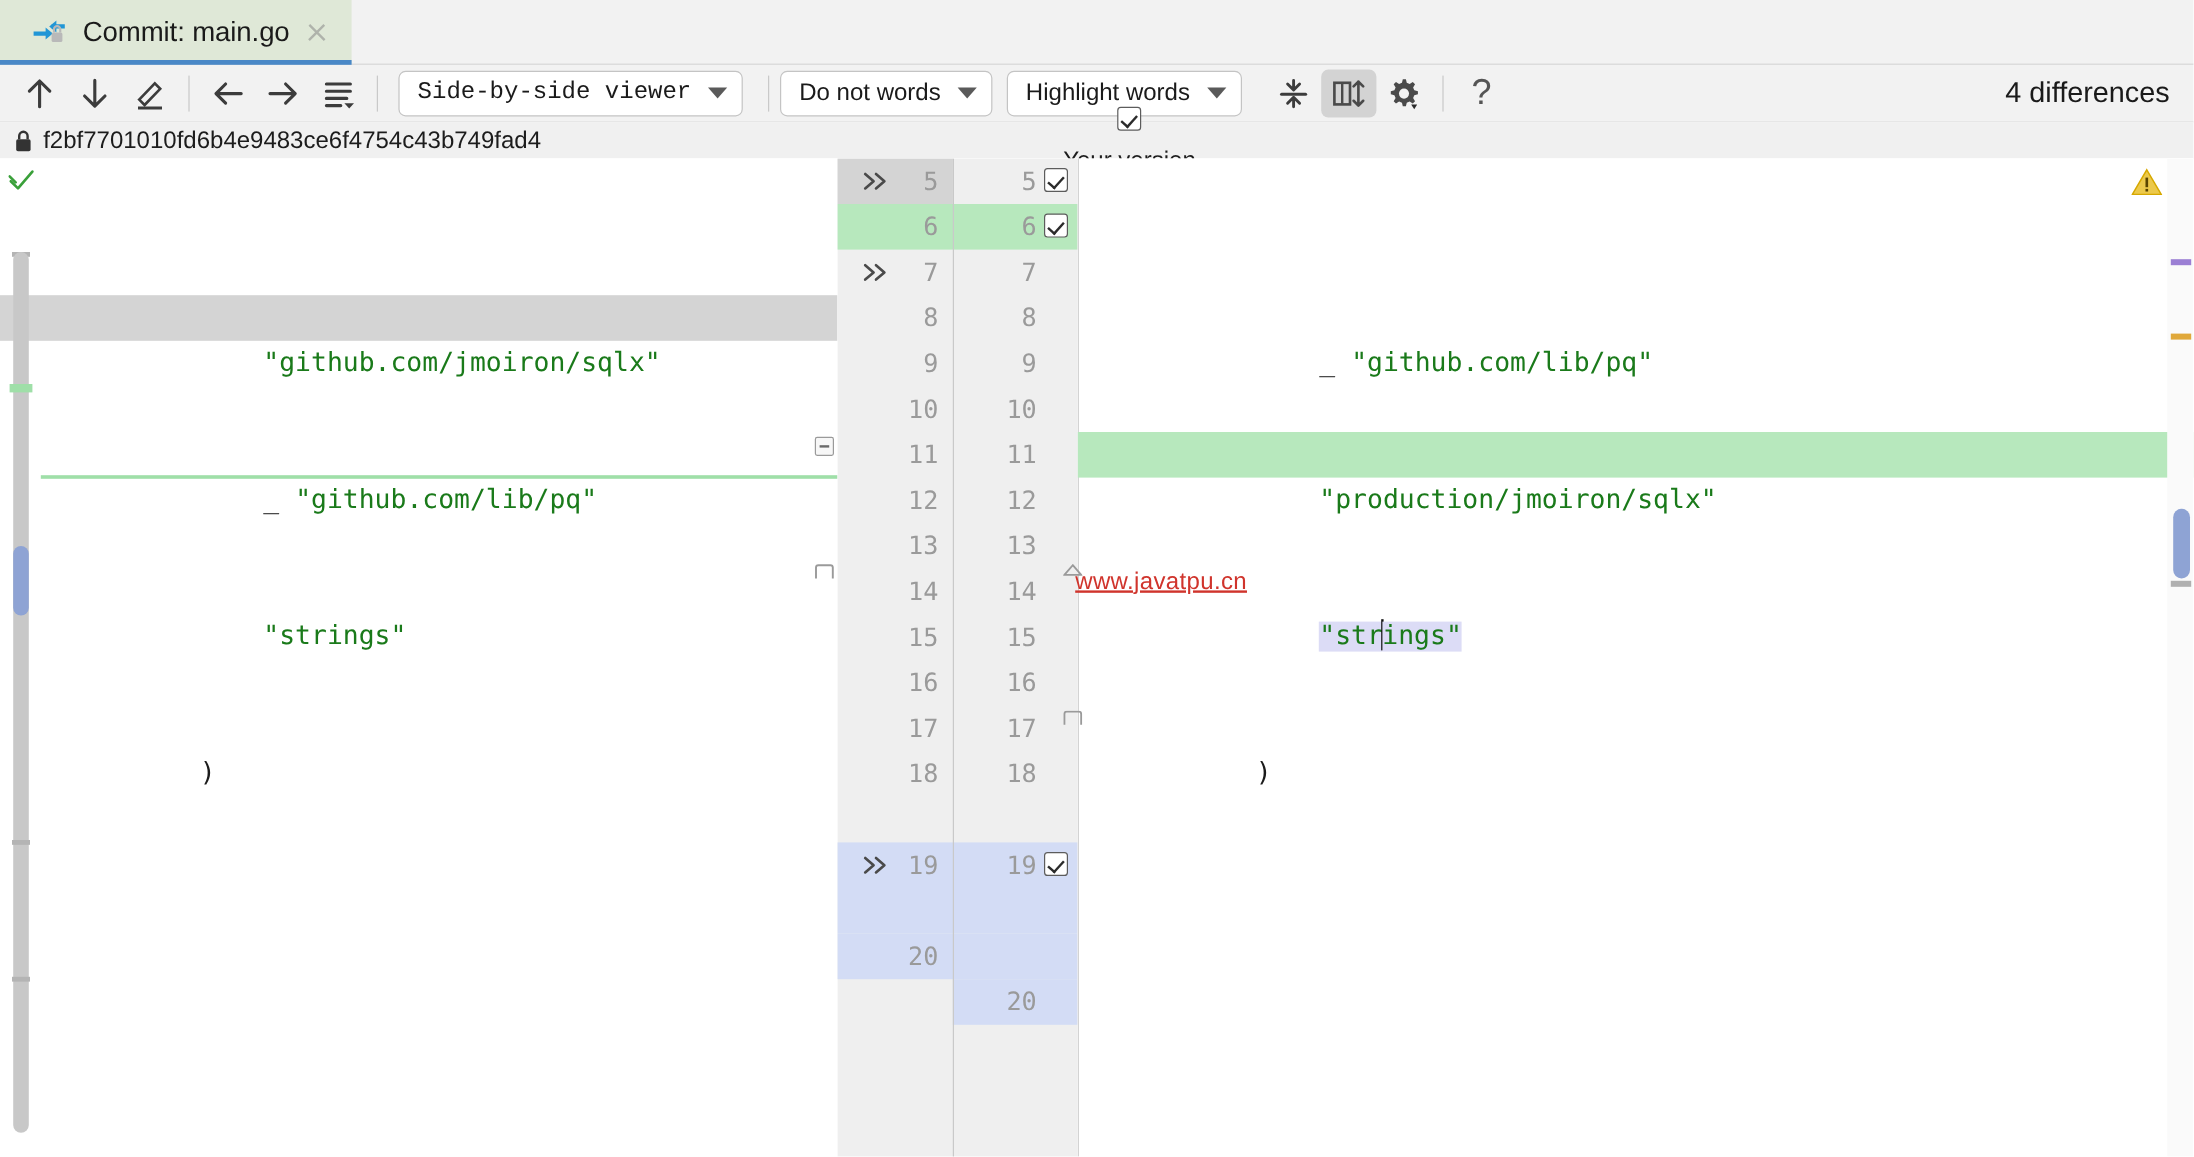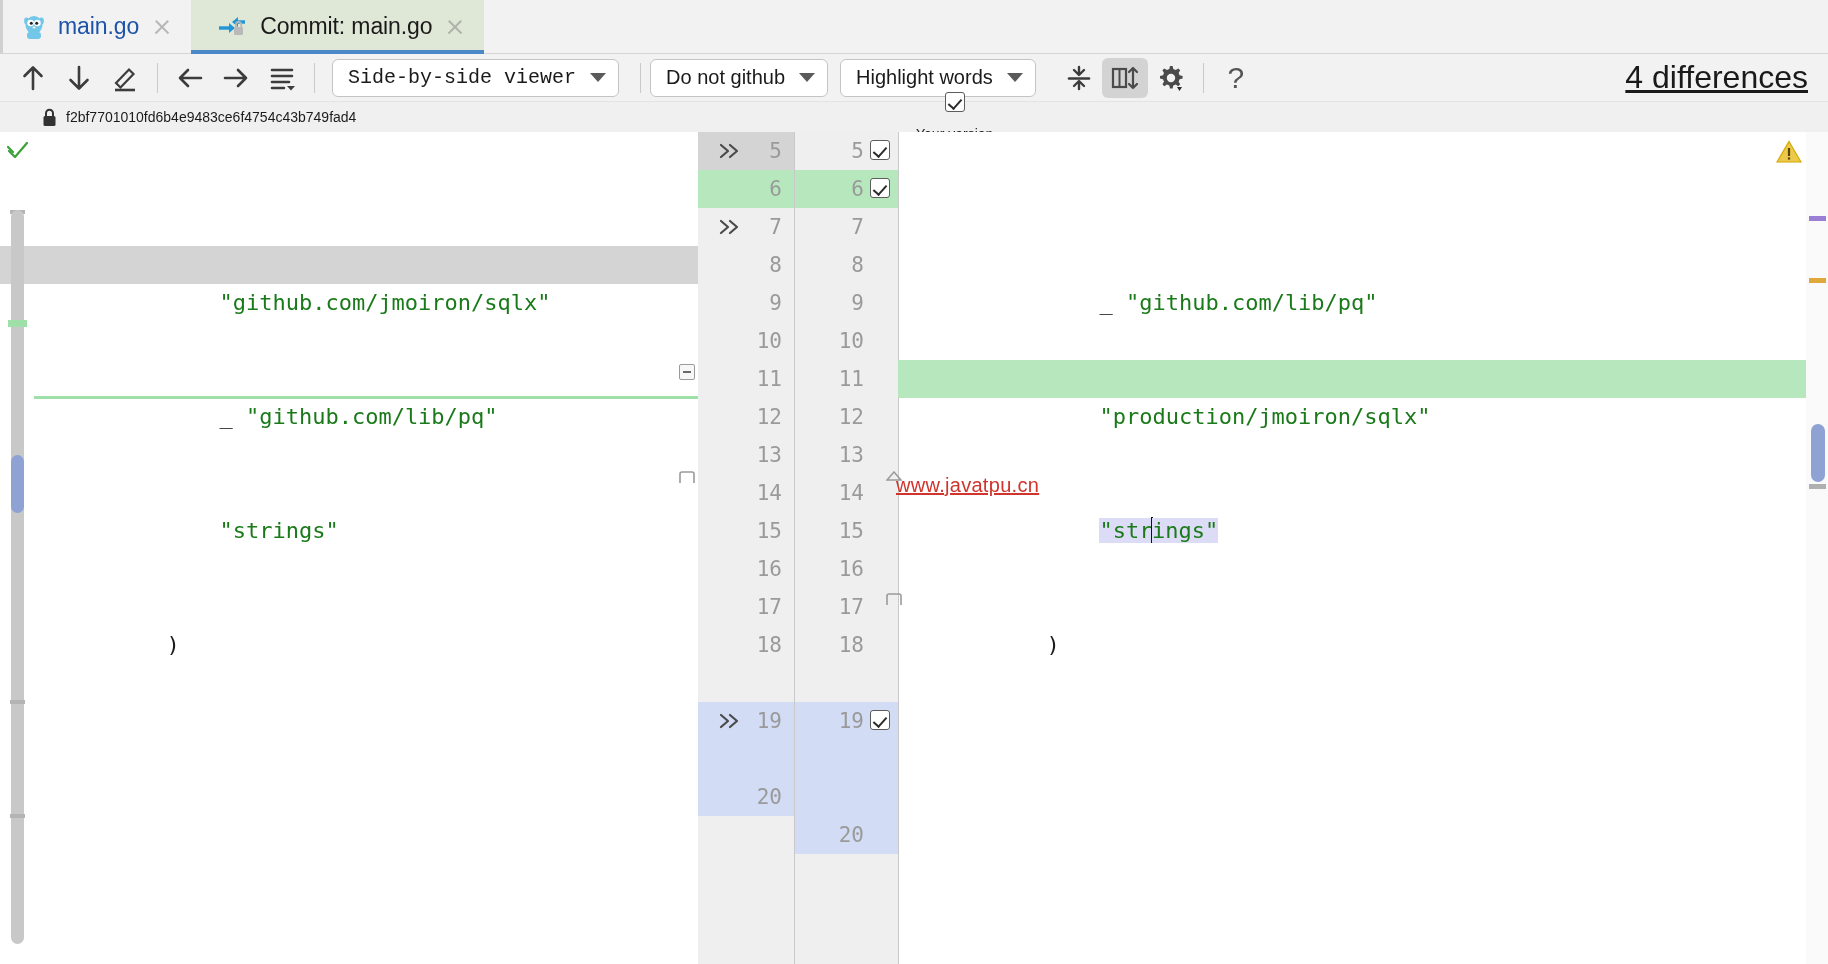--- a/index.html
+++ b/index.html
@@ -53,24 +53,24 @@
     border-radius: 6px; cursor: pointer; position: relative;
   }
   .tb-btn.active { background: #d3d3d3; }
   .tb-sep { width: 1px; height: 30px; background: #c9c9c9; margin: 0 9px; flex:0 0 1px; }
   .combo {
     height: 38px; background: #fff; border: 1px solid #c4c4c4; border-radius: 6px;
     display: flex; align-items: center; gap: 14px; padding: 0 12px 0 15px;
     font-size: 20px; color: #1a1a1a; margin-right: 12px; cursor: pointer; white-space: nowrap;
   }
   .caret { width:0;height:0;border-left:8px solid transparent;border-right:8px solid transparent;border-top:9px solid #5a5a5a; }
-  .diffcount { margin-left:auto; font-size: 32px; color: #1a1a1a; padding-right: 6px; white-space: nowrap; text-decoration: underline; }
-
-  
-  .titles { height: 30px; min-height:30px; background:#f0f0f0; display:flex; align-items:center; font-size:14px; color:#1c1c1c;padding-left:30px; }
+  .diffcount { margin-left:auto; font-size: 24px; color: #1a1a1a; padding-right: 6px; white-space: nowrap; }
+
+  
+  .titles { height: 30px; min-height:30px; background:#f0f0f0; display:flex; align-items:center; font-size:20px; color:#1c1c1c; }
   .title-left { display:flex; align-items:center; gap:9px; padding-left:12px; width:880px; }
   .title-right { display:flex; align-items:center; gap:14px; padding-left:6px;flex-direction:column; }
   .lock { width: 15px; height: 19px; flex:0 0 15px; }
   .cbox {
     width:20px; height:20px; border:1.6px solid #5c5c5c; border-radius:3px; background:#fff;
     position:relative; flex:0 0 20px; cursor:pointer;
   }
   .cbox::after {
     content:""; position:absolute; left:5px; top:3px; width:6px; height:11px;
     border:solid #2b2b2b; border-width:0 2.2px 2.2px 0; transform: rotate(42deg);
@@ -150,37 +150,20 @@
   }
 </style>
 </head>
 <body>
 
 <div class="app">
 
   <div class="tabbar">
     <div class="tabbar-edge"></div>
 
-    <div class="tab first">
-      <span class="gopher">
-        <svg viewBox="0 0 24 26" width="24" height="26">
-          <ellipse cx="12" cy="11" rx="8.5" ry="9" fill="#72c7e8"></ellipse>
-          <ellipse cx="4.5" cy="7" rx="2.4" ry="3.4" fill="#72c7e8"></ellipse>
-          <ellipse cx="19.5" cy="7" rx="2.4" ry="3.4" fill="#72c7e8"></ellipse>
-          <circle cx="8.6" cy="9" r="3.3" fill="#fff"></circle>
-          <circle cx="15.4" cy="9" r="3.3" fill="#fff"></circle>
-          <circle cx="9.3" cy="9.3" r="1.5" fill="#222"></circle>
-          <circle cx="14.7" cy="9.3" r="1.5" fill="#222"></circle>
-          <ellipse cx="12" cy="13.5" rx="1.6" ry="1.1" fill="#f6f1ea"></ellipse>
-          <rect x="5" y="18" width="14" height="7" rx="3" fill="#72c7e8"></rect>
-        </svg>
-      </span>
-      <span class="tab-label">main.go</span>
-      <span class="tab-close"></span>
-    </div>
 
     <div class="tab active">
       <span class="commiticon">
         <svg viewBox="0 0 30 26" width="30" height="26">
           <path d="M1 14 H14" stroke="#2196d6" stroke-width="3.4" fill="none"></path>
           <path d="M11 9 L17 14 L11 19 Z" fill="#2196d6"></path>
           <path d="M27 8 H16" stroke="#2196d6" stroke-width="3.4" fill="none"></path>
           <path d="M20 3 L14 8 L20 13 Z" fill="#2196d6"></path>
           <rect x="16" y="13" width="9" height="8" rx="1.3" fill="#b9b9b9"></rect>
           <path d="M18 13 v-2.6 a2.6 2.6 0 0 1 5.2 0 V13" stroke="#b9b9b9" stroke-width="1.8" fill="none"></path>
@@ -226,21 +209,21 @@
       </svg>
     </div>
     <div class="tb-sep"></div>
 
     <div class="combo" style="margin-left:8px;font-family:Liberation Mono, monospace;">
       <span>Side-by-side viewer</span>
       <span class="caret"></span>
     </div>
     <div class="tb-sep"></div>
     <div class="combo">
-      <span>Do not github</span>
+      <span>Do not words</span>
       <span class="caret"></span>
     </div>
     <div class="combo">
       <span>Highlight words</span>
       <span class="caret"></span>
     </div>
 
     <div class="tb-btn" style="margin-left:8px;">
       <svg width="28" height="28" viewBox="0 0 28 28">
         <path d="M14 3 V10 M9 6 L14 11 L19 6" stroke="#3c3c3c" stroke-width="2.4" fill="none" stroke-linecap="round" stroke-linejoin="round"></path>

